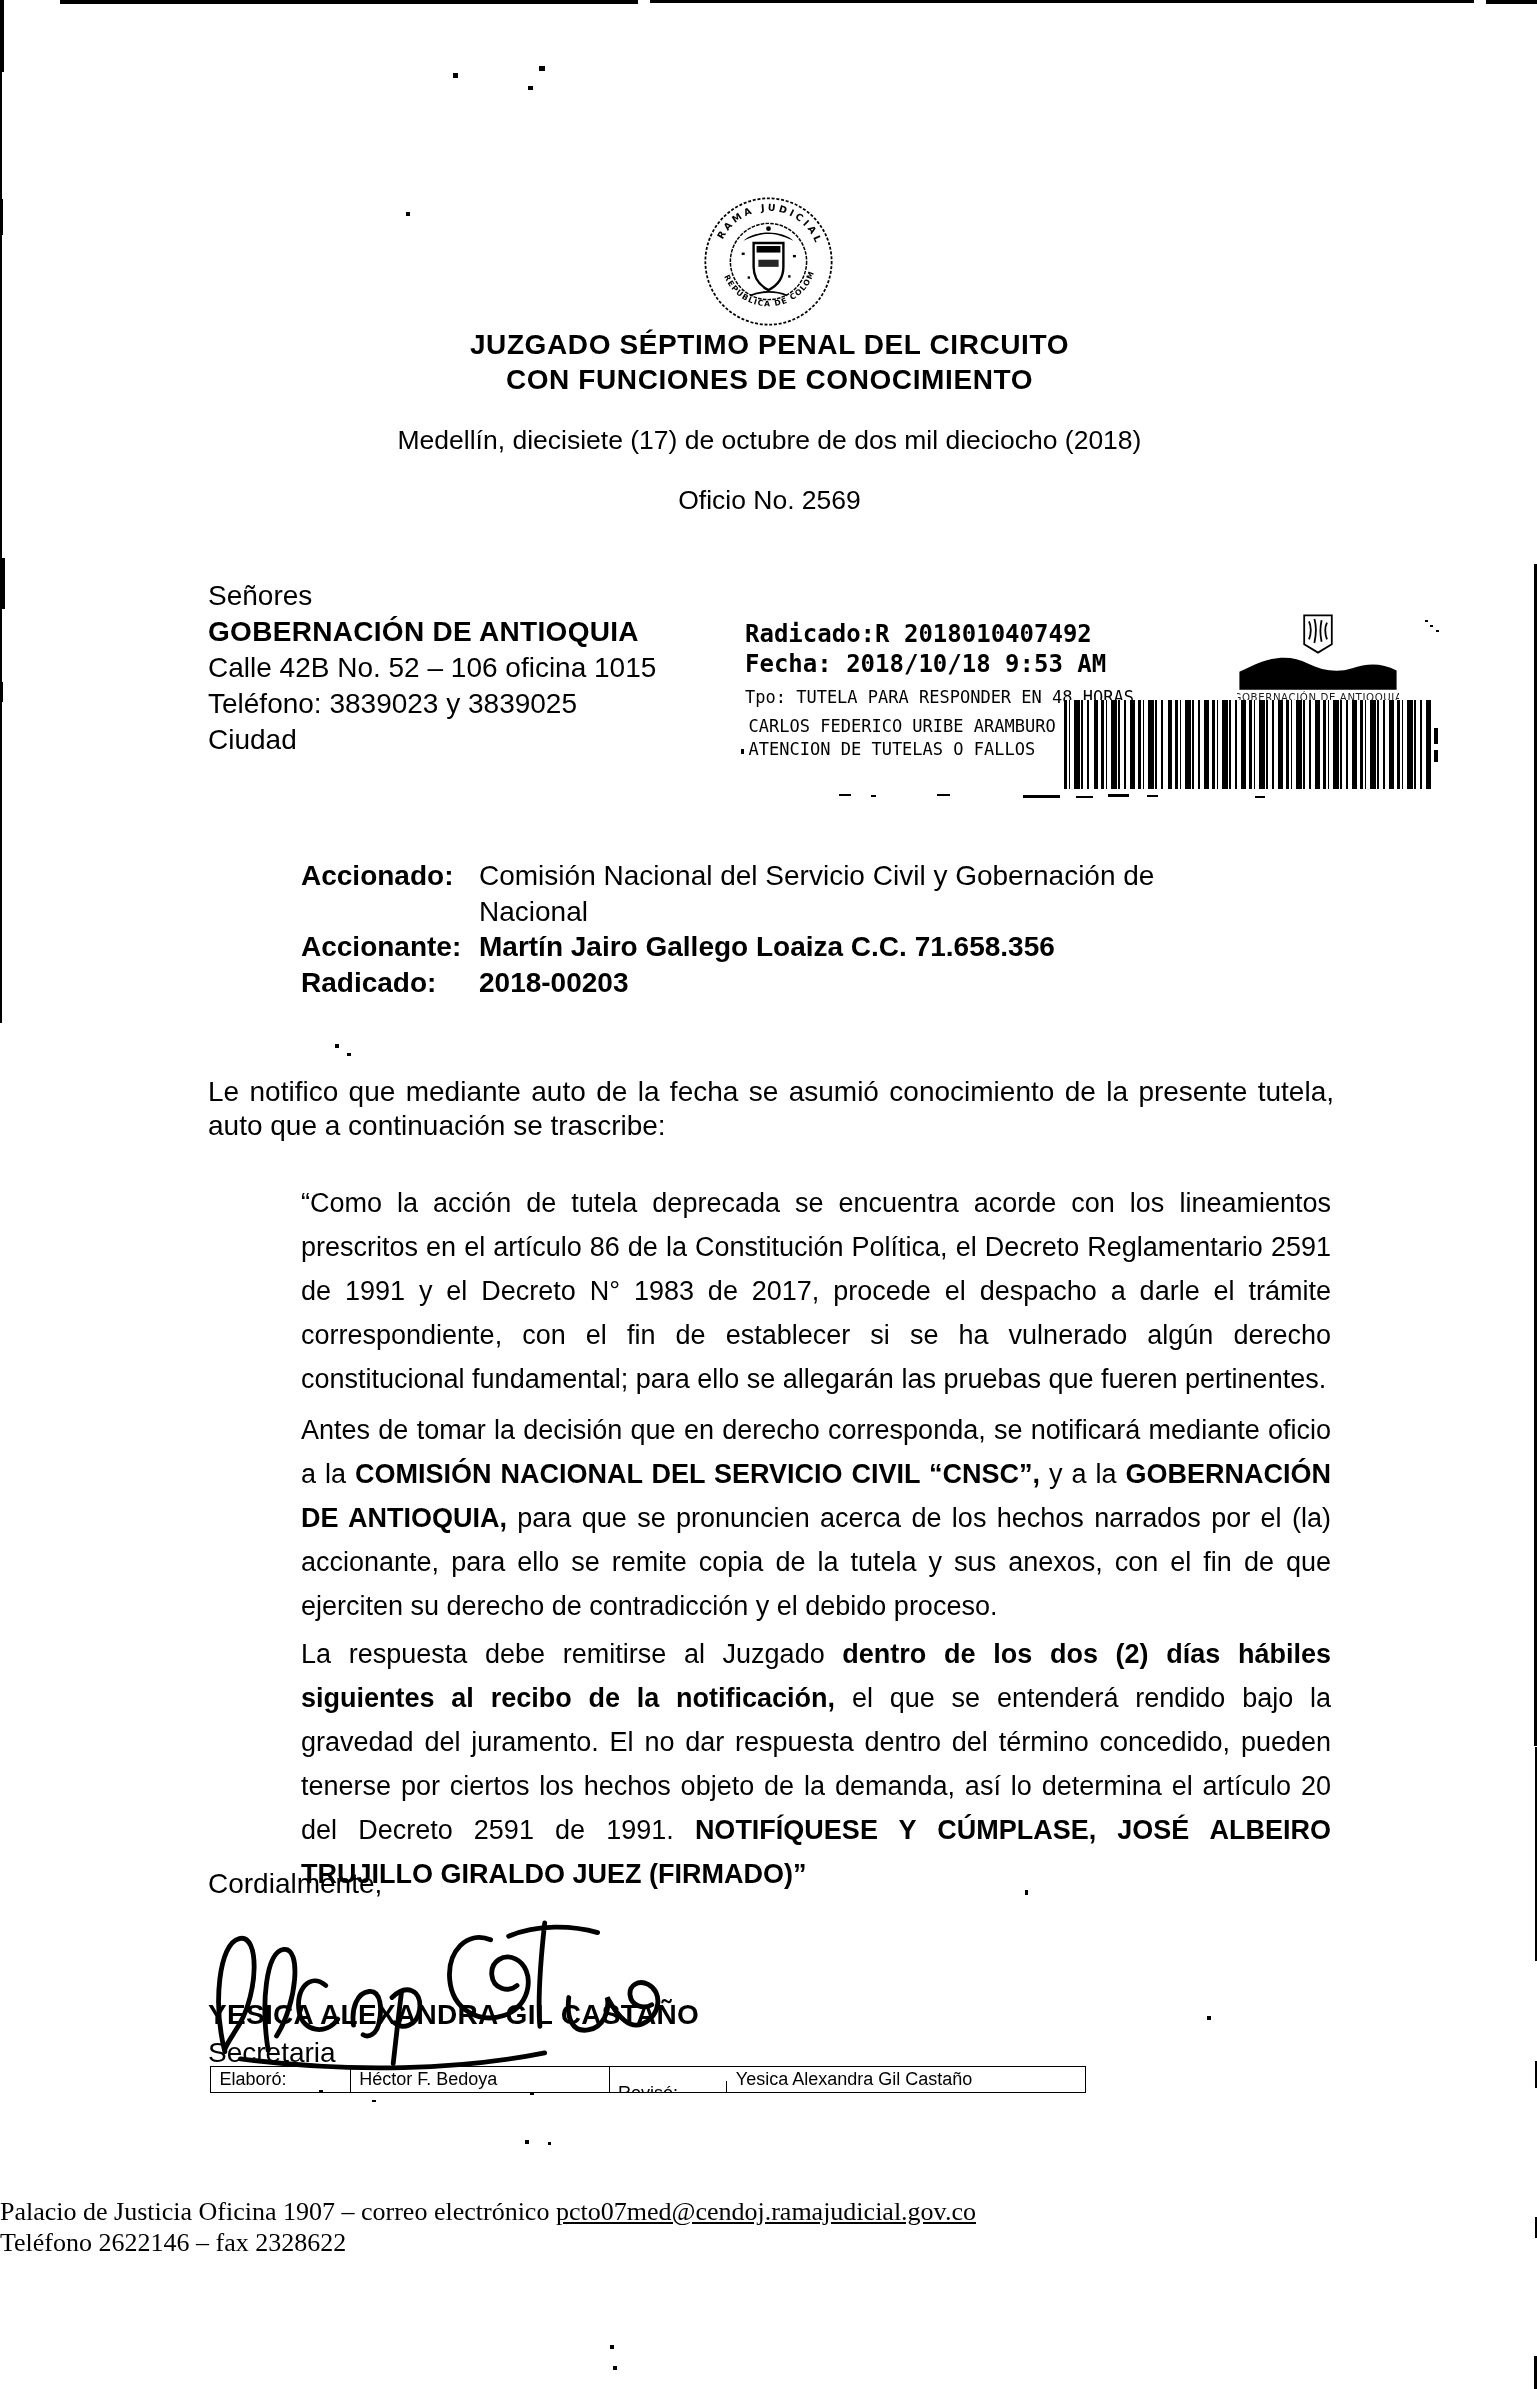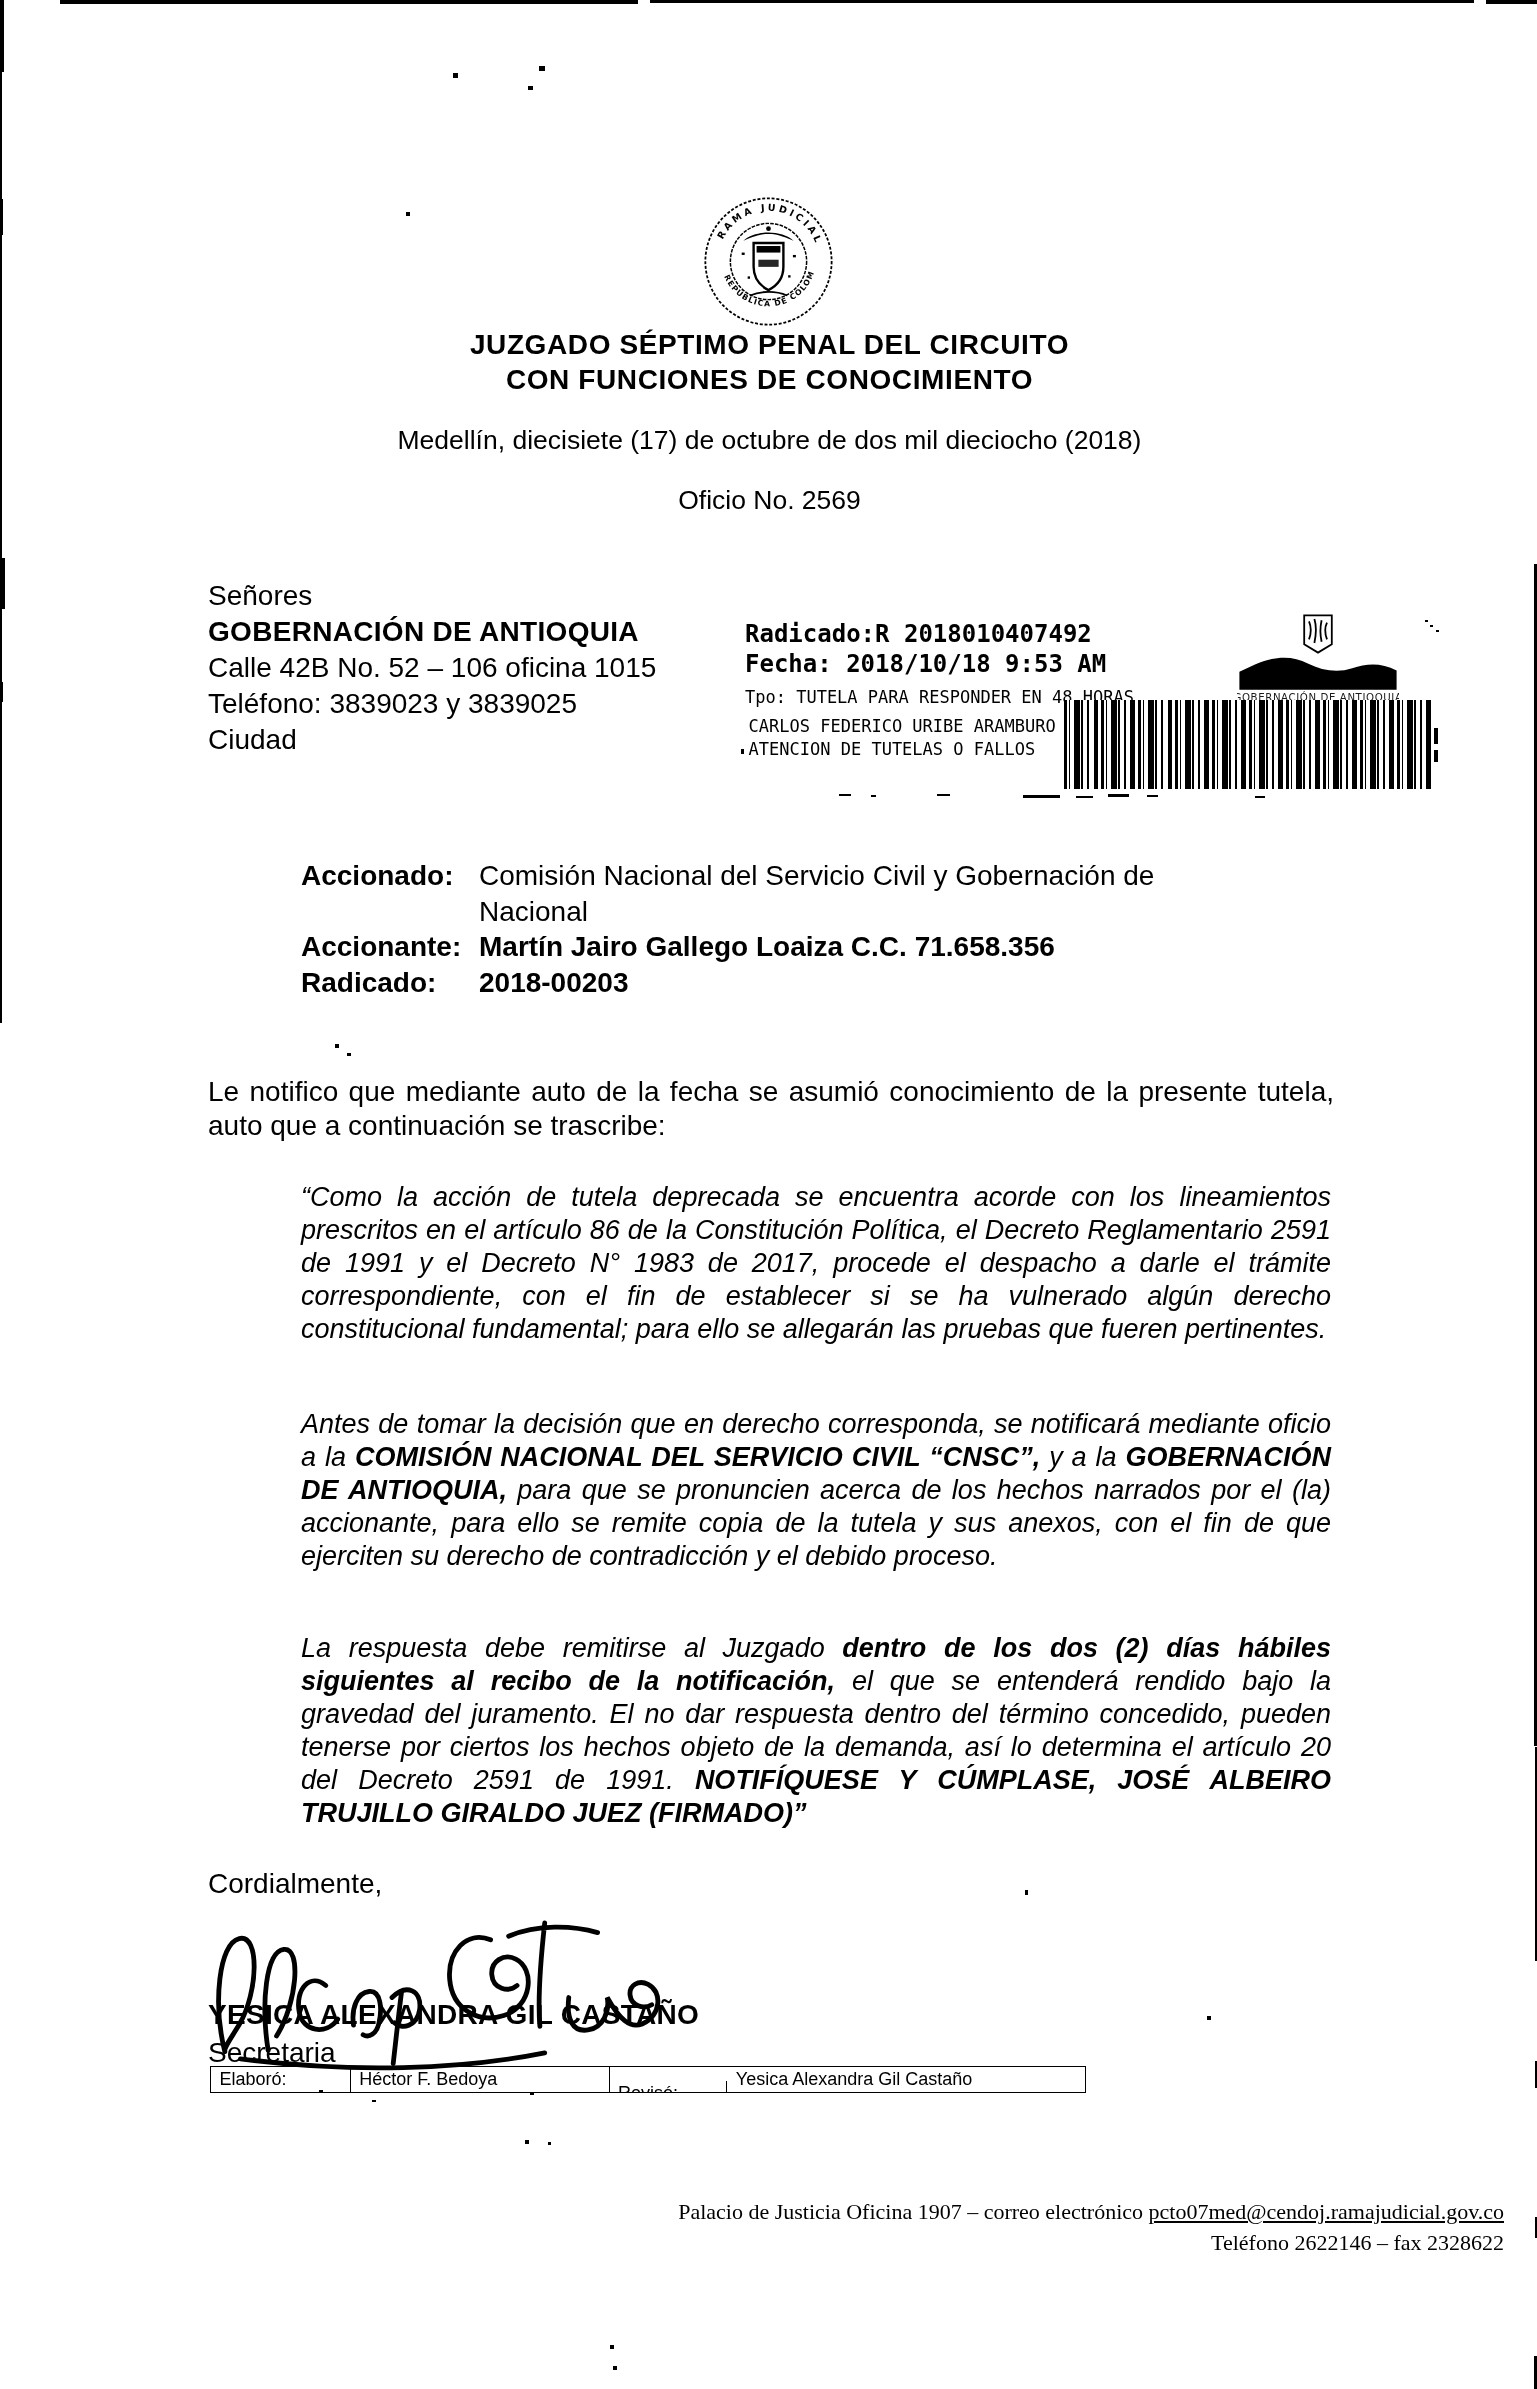--- a/index.html
+++ b/index.html
@@ -24,30 +24,30 @@
   .barcode{left:1064px;top:700px;width:368px;height:89px;
      background:repeating-linear-gradient(90deg,#000 0 3px,#fff 3px 4.8px,#000 4.8px 6px,#fff 6px 10.2px,
      #000 10.2px 15.6px,#fff 15.6px 17.4px,#000 17.4px 19px,#fff 19px 23px,#000 23px 25px,#fff 25px 29.5px,
      #000 29.5px 34px,#fff 34px 37px);}
   
   .case{left:301px;top:860px;width:1059px;font-size:28px;}
   .case .lbl{position:absolute;left:0;font-weight:bold;}
   .case .val{position:absolute;left:178px;white-space:nowrap;}
   
   .intro{left:208px;top:1075px;width:1126px;font-size:28px;line-height:34px;}
-  .quote{left:301px;top:0;width:1030px;font-size:27px;line-height:33px;font-style:italic;}
+  .quote{left:301px;top:0;width:1030px;font-size:27px;line-height:44px;}
   .closing{left:208px;top:1868px;font-size:28px;}
   .signer-name{left:208px;top:1999px;font-size:28px;font-weight:bold;letter-spacing:0.3px;}
   .signer-title{left:208px;top:2037px;font-size:28px;}
   
   .apptable{left:210px;top:2066px;width:874px;height:25px;display:flex;border:1.8px solid #000;font-size:18px;}
   .apptable .cell{border-right:1.8px solid #000;padding:2.4px 0 0 8.4px;box-sizing:border-box;white-space:nowrap;overflow:hidden;}
   .apptable .cell:last-child{border-right:none;}
   
-  .footer{left:0;top:2196px;width:1504px;text-align:right;font-family:"Liberation Serif",serif;font-size:22px;line-height:31px;}
+  .footer{left:0;top:2196px;width:1504px;text-align:left;font-family:"Liberation Serif",serif;font-size:26px;line-height:31px;}
   .footer .email{text-decoration:underline;}
   svg text{font-family:"DejaVu Sans",sans-serif;}
 </style>
 </head>
 <body>
 
 <div class="page">
 
   <div id="artifacts">
       <div class="artifact" style="left: 60px; top: 0px; width: 578px; height: 3.6px;"></div>

